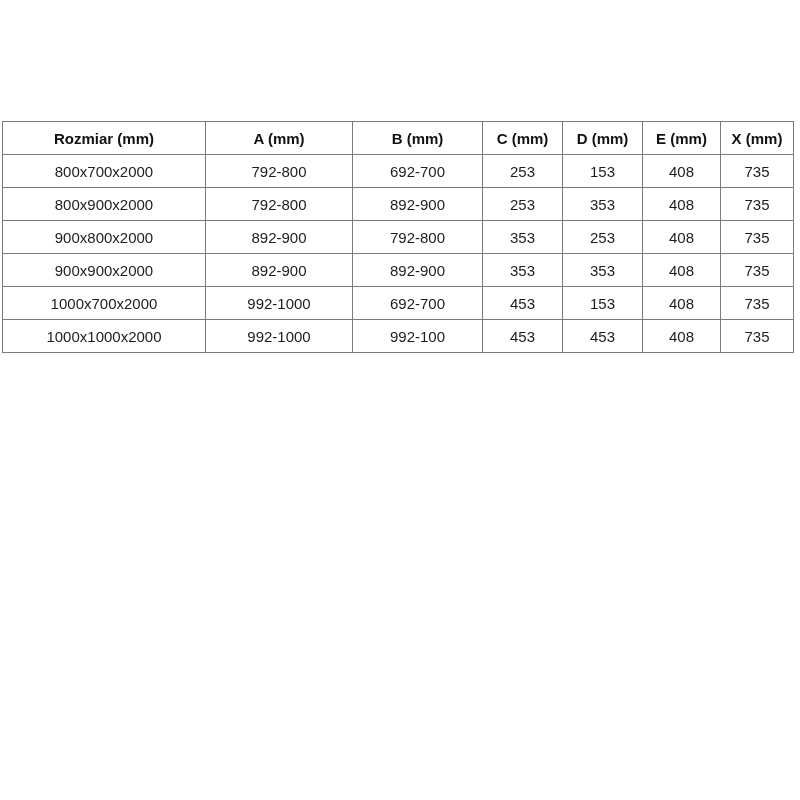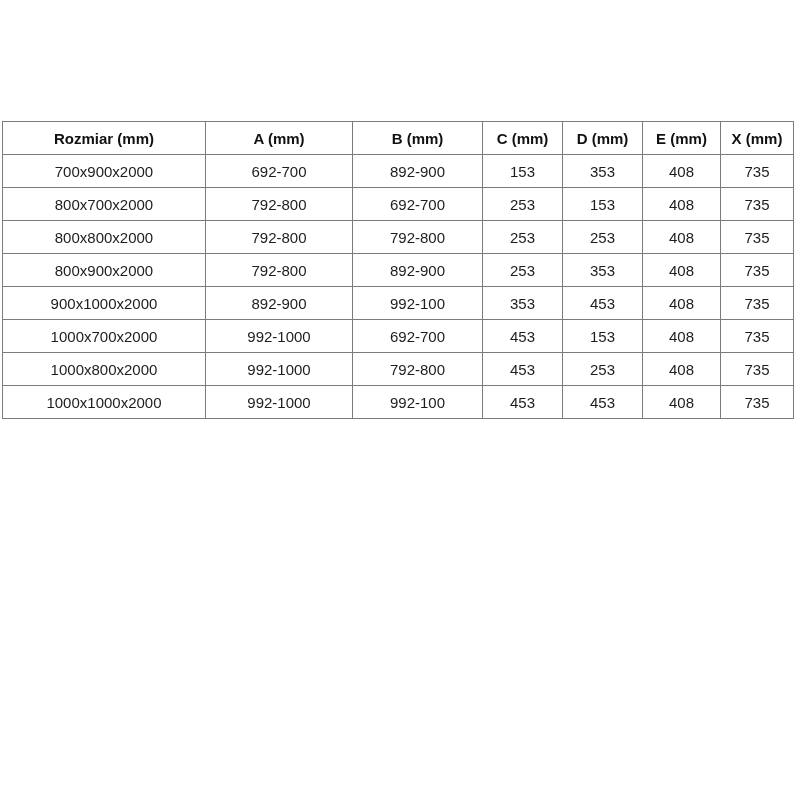--- a/index.html
+++ b/index.html
@@ -59,79 +59,61 @@
           <th>A (mm)</th>
           <th>B (mm)</th>
           <th>C (mm)</th>
           <th>D (mm)</th>
           <th>E (mm)</th>
           <th>X (mm)</th>
         </tr>
     </thead>
     <tbody>
         <tr>
-          <td>700x900x2000</td>
-          <td>692-700</td>
-          <td>892-900</td>
-          <td>153</td>
-          <td>353</td>
-          <td>408</td>
-          <td>735</td>
-        </tr>
-        <tr>
           <td>800x700x2000</td>
           <td>792-800</td>
           <td>692-700</td>
           <td>253</td>
           <td>153</td>
-          <td>408</td>
-          <td>735</td>
-        </tr>
-        <tr>
-          <td>800x800x2000</td>
-          <td>792-800</td>
-          <td>792-800</td>
-          <td>253</td>
-          <td>253</td>
           <td>408</td>
           <td>735</td>
         </tr>
         <tr>
           <td>800x900x2000</td>
           <td>792-800</td>
           <td>892-900</td>
           <td>253</td>
           <td>353</td>
           <td>408</td>
           <td>735</td>
         </tr>
         <tr>
-          <td>900x1000x2000</td>
+          <td>900x800x2000</td>
           <td>892-900</td>
-          <td>992-100</td>
+          <td>792-800</td>
           <td>353</td>
-          <td>453</td>
+          <td>253</td>
+          <td>408</td>
+          <td>735</td>
+        </tr>
+        <tr>
+          <td>900x900x2000</td>
+          <td>892-900</td>
+          <td>892-900</td>
+          <td>353</td>
+          <td>353</td>
           <td>408</td>
           <td>735</td>
         </tr>
         <tr>
           <td>1000x700x2000</td>
           <td>992-1000</td>
           <td>692-700</td>
           <td>453</td>
           <td>153</td>
-          <td>408</td>
-          <td>735</td>
-        </tr>
-        <tr>
-          <td>1000x800x2000</td>
-          <td>992-1000</td>
-          <td>792-800</td>
-          <td>453</td>
-          <td>253</td>
           <td>408</td>
           <td>735</td>
         </tr>
         <tr>
           <td>1000x1000x2000</td>
           <td>992-1000</td>
           <td>992-100</td>
           <td>453</td>
           <td>453</td>
           <td>408</td>

